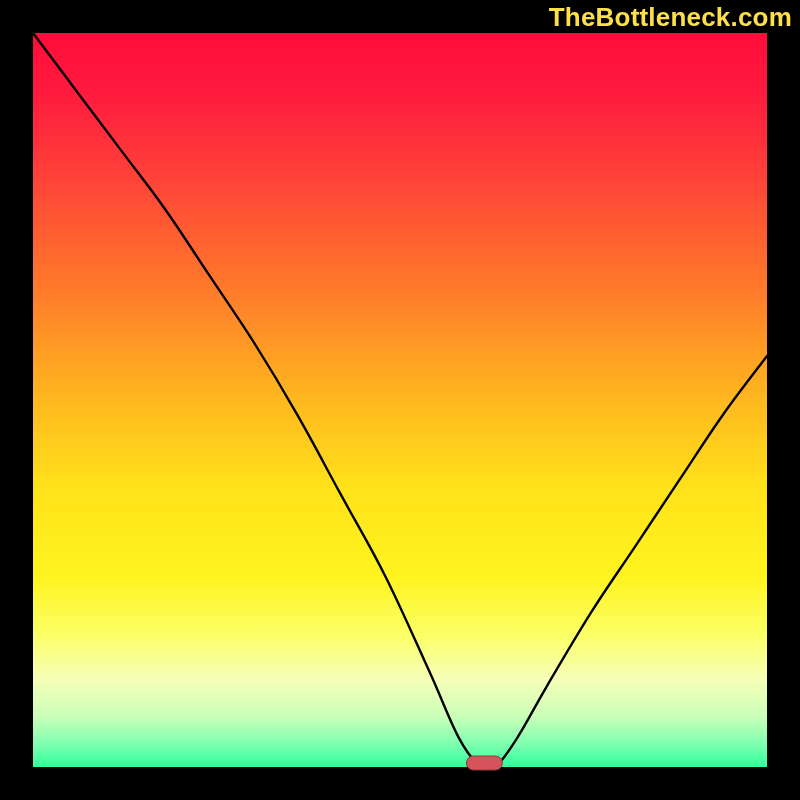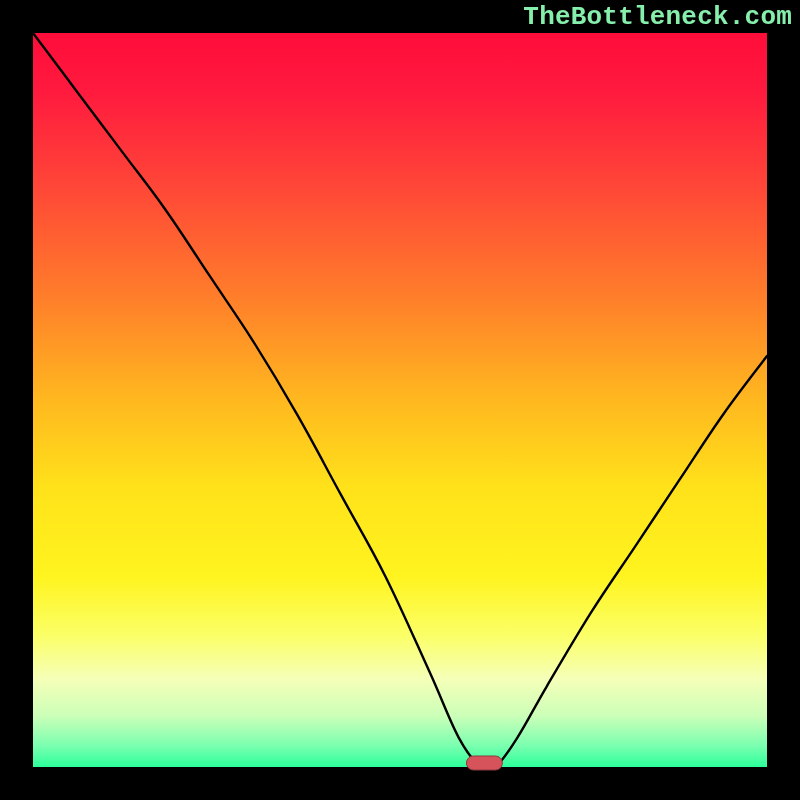--- a/index.html
+++ b/index.html
@@ -13,24 +13,24 @@
   .frame {
     position: relative;
     width: 800px;
     height: 800px;
     background: #000;
   }
   .watermark {
     position: absolute;
     top: 2px;
     right: 8px;
-    font-family: Liberation Mono, monospace;
+    font-family: Liberation Sans, sans-serif;
     font-size: 26px;
     font-weight: 600;
-    color: #86efac;
+    color: #fde047;
     letter-spacing: 0.2px;
     user-select: none;
   }
   svg {
     position: absolute;
     top: 0;
     left: 0;
   }
 </style>
 </head>

